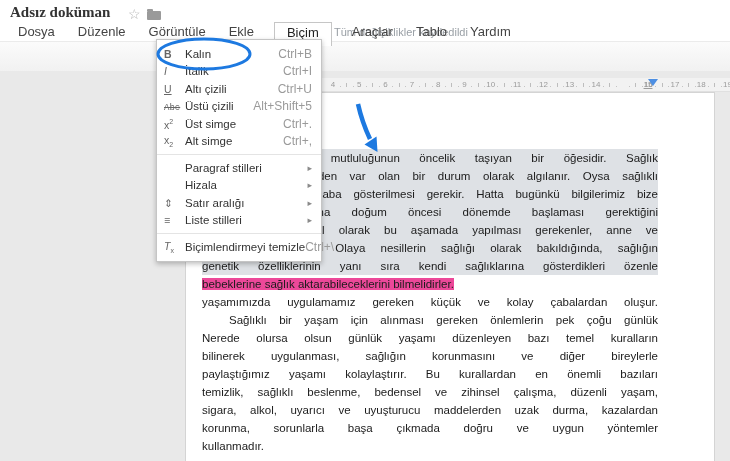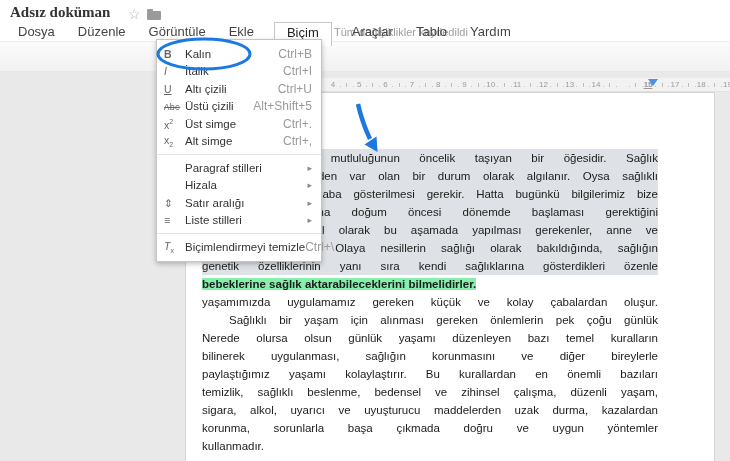--- a/index.html
+++ b/index.html
@@ -37,21 +37,21 @@
   .rnum{position:absolute;top:2px;transform:translateX(-50%);font-size:8px;color:#9b9b9b;}
   .rtick{position:absolute;top:5px;width:1px;height:4px;background:#bdbdbd;}
   .rdot{position:absolute;top:8px;width:1px;height:1px;background:#c4c4c4;}
   #indent-marker{position:absolute;left:648px;top:8px;width:0;height:0;border-left:5px solid transparent;border-right:5px solid transparent;border-top:7px solid #4d8fe3;z-index:2;}
   #page{position:absolute;left:185px;top:21px;width:528px;height:369px;background:#fff;border:1px solid #d4d4d4;border-bottom:none;}
   #doc-text{position:absolute;left:16px;top:56px;width:456px;font-size:11.5px;color:#1b1b1b;letter-spacing:0px;}
   .line{height:18px;line-height:18px;overflow:hidden;text-align:justify;text-align-last:justify;}
   .line.last{text-align:left;text-align-last:left;}
   .line.ind{padding-left:27px;}
   .line.sel{background:#dee1e5;}
-  .selbg{background:#86efac;font-weight:bold;}
+  .selbg{background:#ec4899;}
 
   
   #format-menu{position:absolute;left:156px;top:39px;width:164px;background:#fff;border:1px solid #c5c5c5;
                box-shadow:0 2px 5px rgba(0,0,0,.25);padding:5px 0;z-index:60;}
   .mrow{display:flex;align-items:center;height:17.5px;font-size:11.5px;color:#333;padding:0 9px 0 7px;cursor:default;}
   .mi-icon{width:21px;flex:none;color:#666;font-size:10.5px;}
   .mi-icon s{font-size:9px;font-family:Liberation Mono, monospace;}
   .mi-icon sup,.mi-icon sub{font-size:7px;}
   .mi-label{flex:1;white-space:nowrap;}
   .mi-right{color:#9a9a9a;font-size:12px;white-space:nowrap;}

